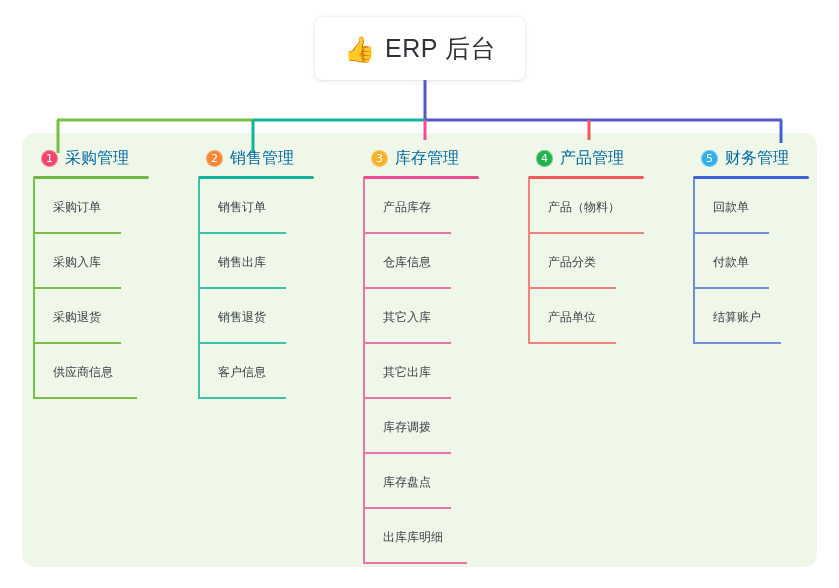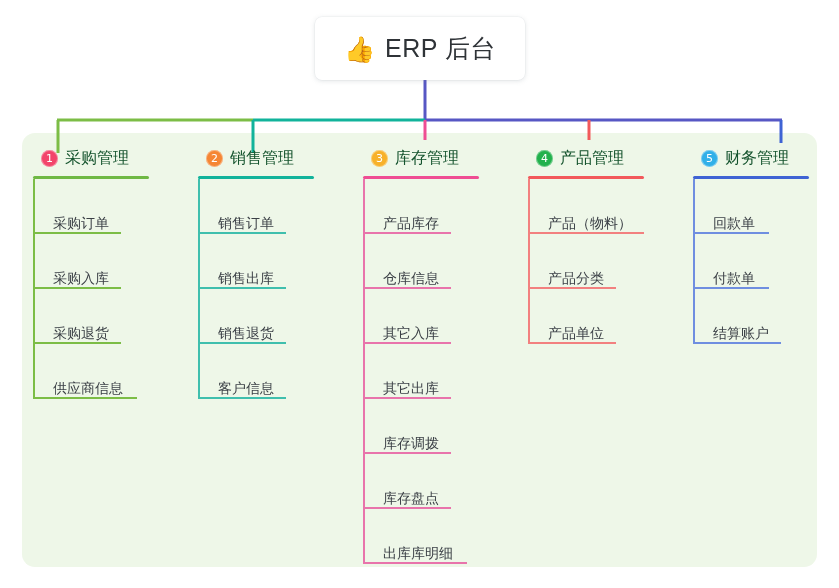--- a/index.html
+++ b/index.html
@@ -45,34 +45,34 @@
   
   .col{position:absolute;top:146px;z-index:4;}
   .col-head{display:flex;align-items:center;gap:7px;height:24px;padding-left:8px;}
   .badge{
     width:17px;height:17px;border-radius:50%;
     color:#ffffff;font-size:11px;line-height:17px;text-align:center;
     font-family:"DejaVu Sans",sans-serif;
     flex:0 0 auto;
     box-shadow:0 0 0 1px rgba(255,255,255,.35) inset;
   }
-  .head-label{font-size:16px;color:#14532d;white-space:nowrap;}
+  .head-label{font-size:16px;color:#0369a1;white-space:nowrap;}
   .head-rule{height:3px;border-radius:2px;margin-top:6px;}
 
   .items{position:relative;margin-top:0;}
   .spine{position:absolute;left:0;top:0;width:2px;}
   .item{
     position:relative;
     height:55px;
     display:flex;align-items:flex-end;
     box-sizing:border-box;
   }
   .item-label{
-    font-size:14px;color:#3a3f45;white-space:nowrap;
-    padding:0 0 1px 20px;
+    font-size:12px;color:#3a3f45;white-space:nowrap;
+    padding:0 0 18px 20px;
   }
   .item-rule{position:absolute;left:0;bottom:0;height:1.6px;}
 </style>
 </head>
 <body>
 
 <div id="stage">
 
   <div class="panel"></div>
 

